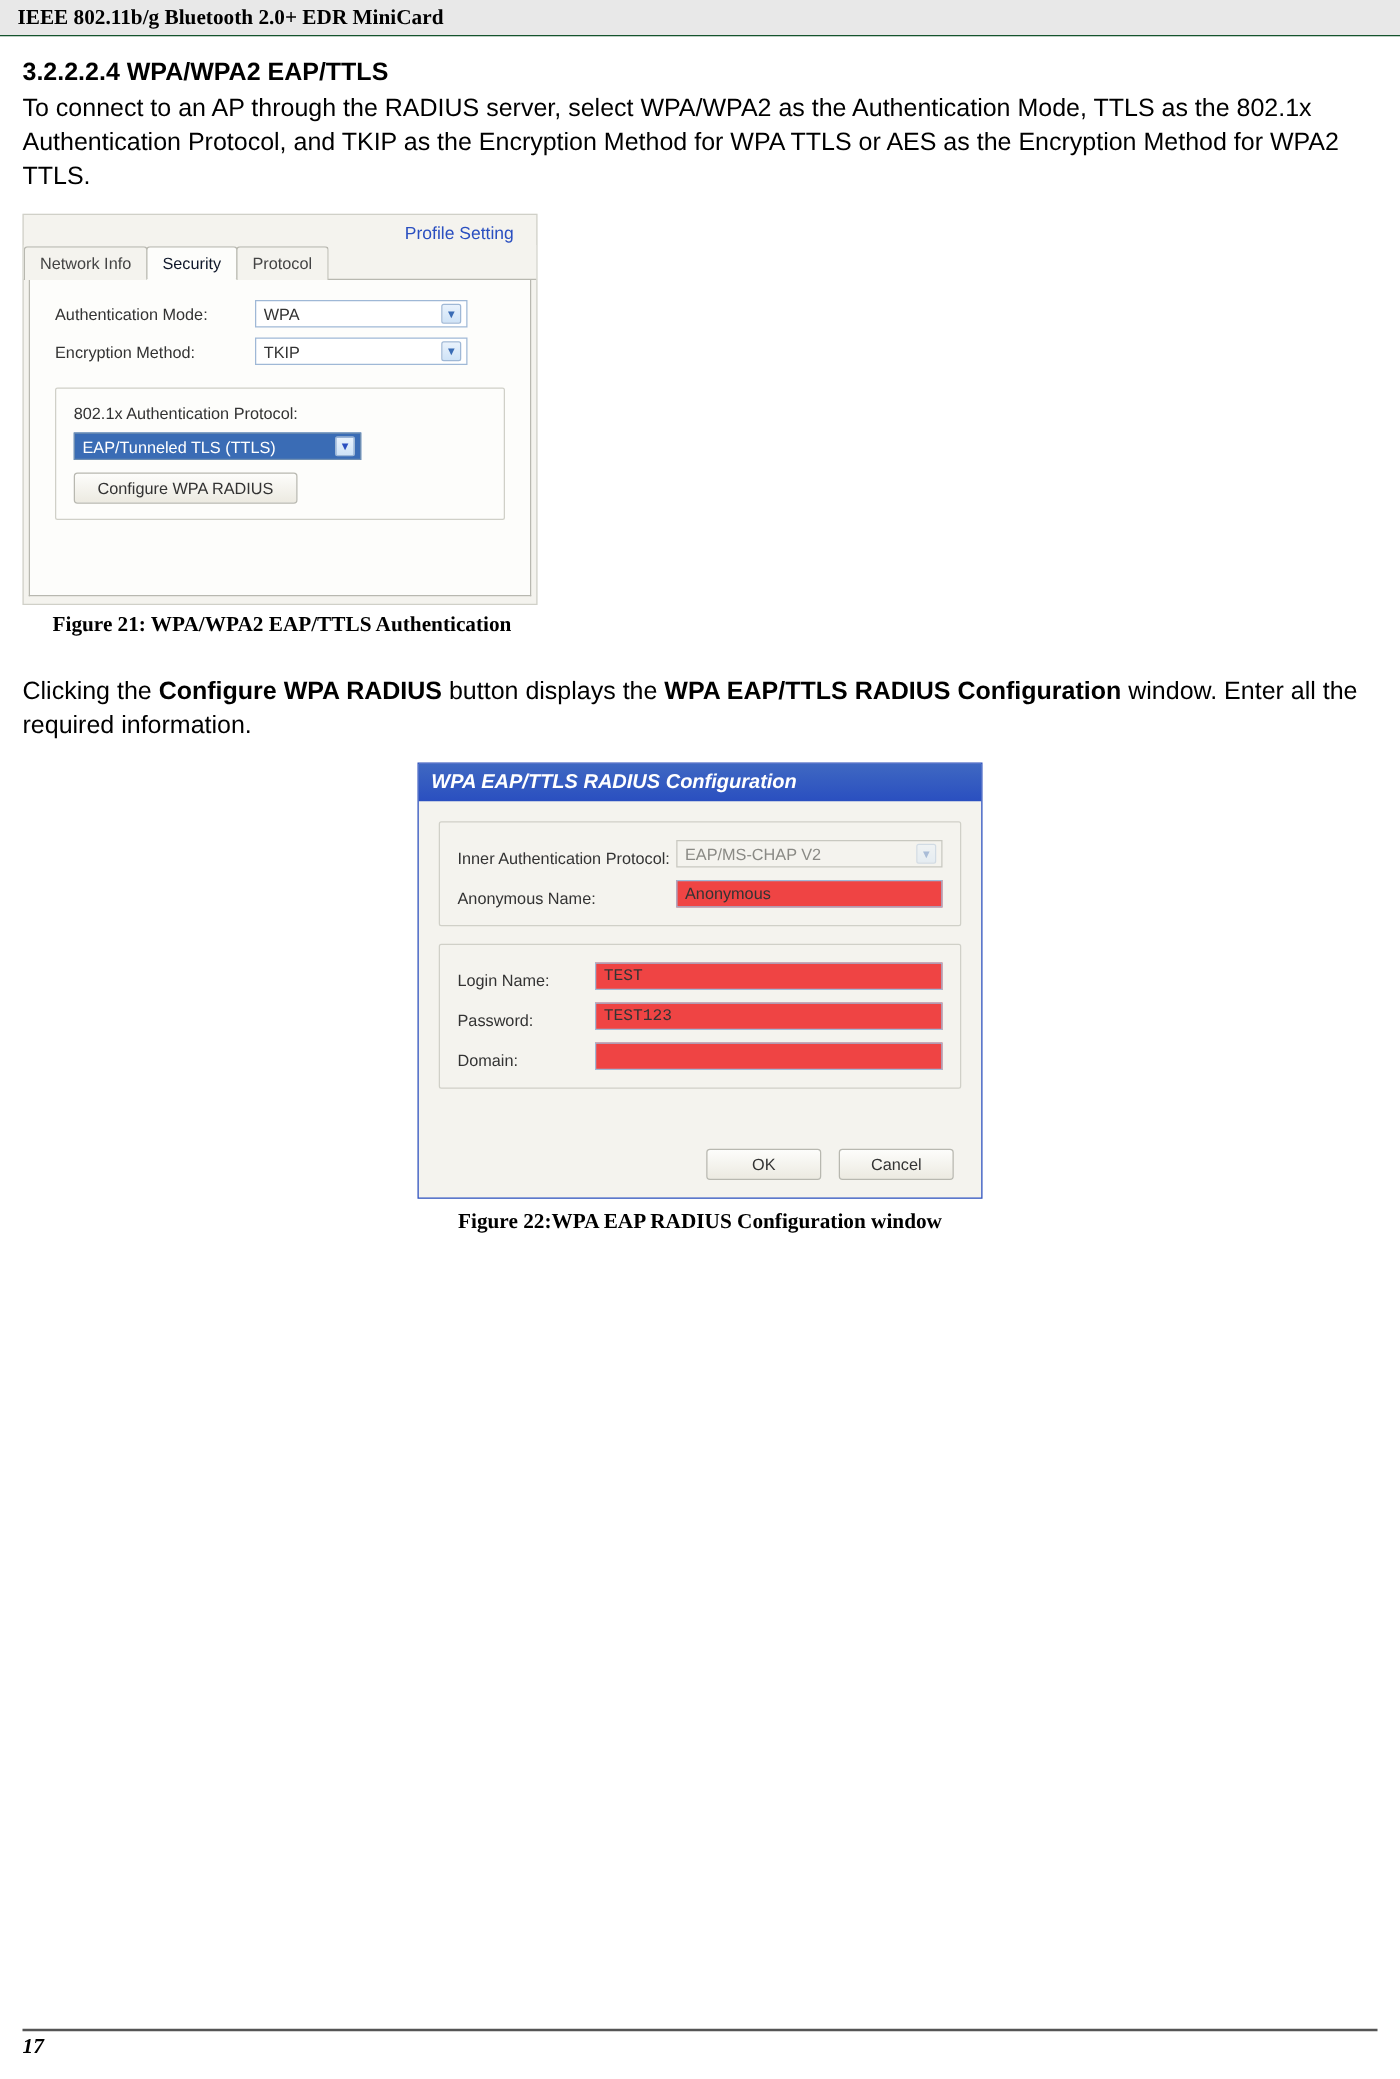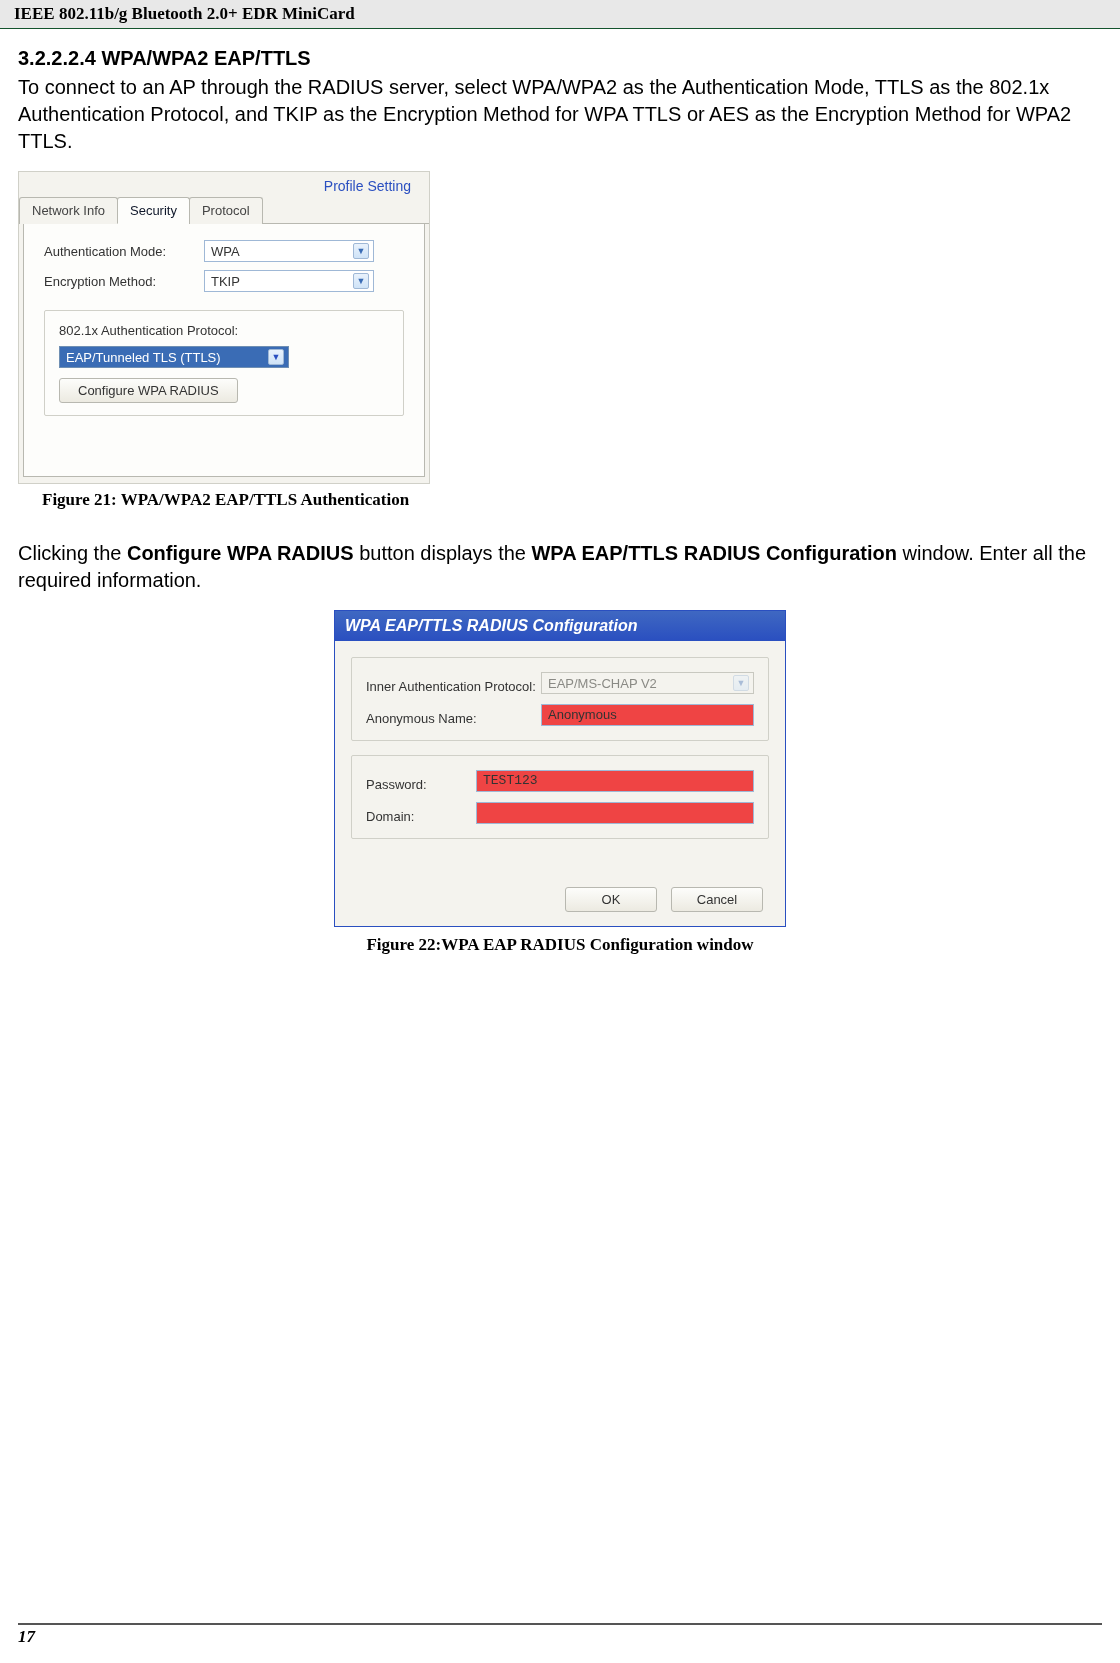--- a/index.html
+++ b/index.html
@@ -303,20 +303,24 @@
               </div>
             </div>
             <div class="drow">
               <span class="dlbl">Anonymous Name:</span>
               <div class="textfield" style="font-family:Arial,sans-serif;">Anonymous</div>
             </div>
           </div>
 
           <div class="group-box">
             <div class="drow">
+              <span class="dlbl2">Login Name:</span>
+              <div class="textfield">TEST</div>
+            </div>
+            <div class="drow">
               <span class="dlbl2">Password:</span>
               <div class="textfield">TEST123</div>
             </div>
             <div class="drow">
               <span class="dlbl2">Domain:</span>
               <div class="textfield"></div>
             </div>
           </div>
 
           <div class="dialog-buttons">

